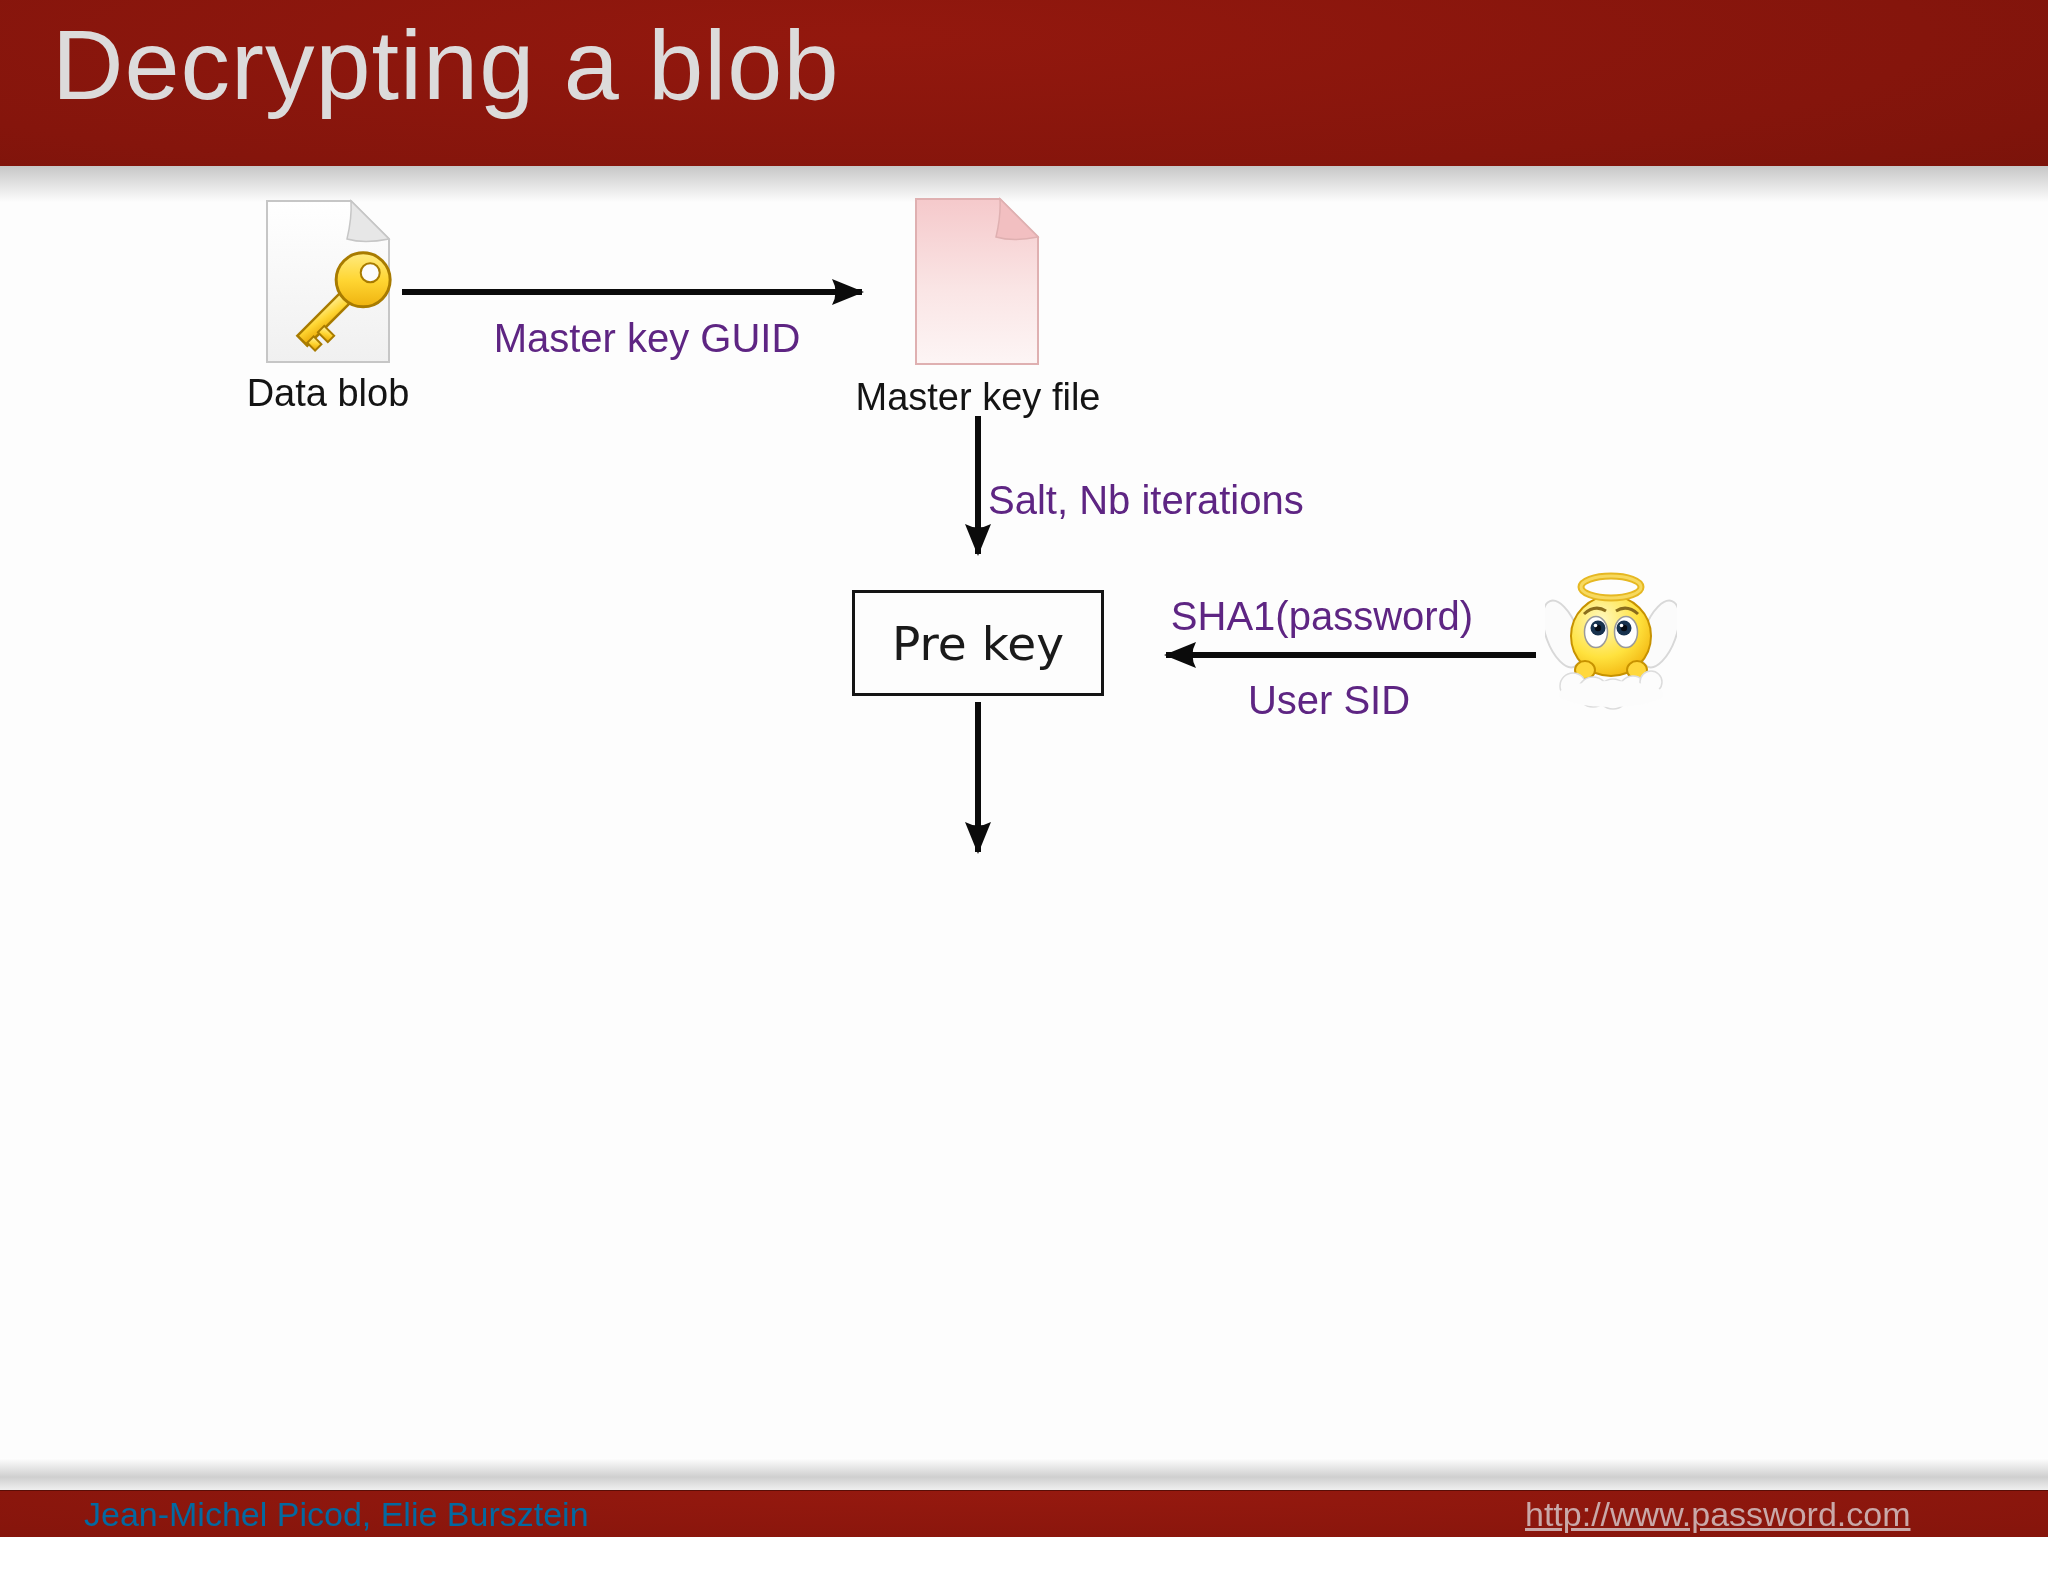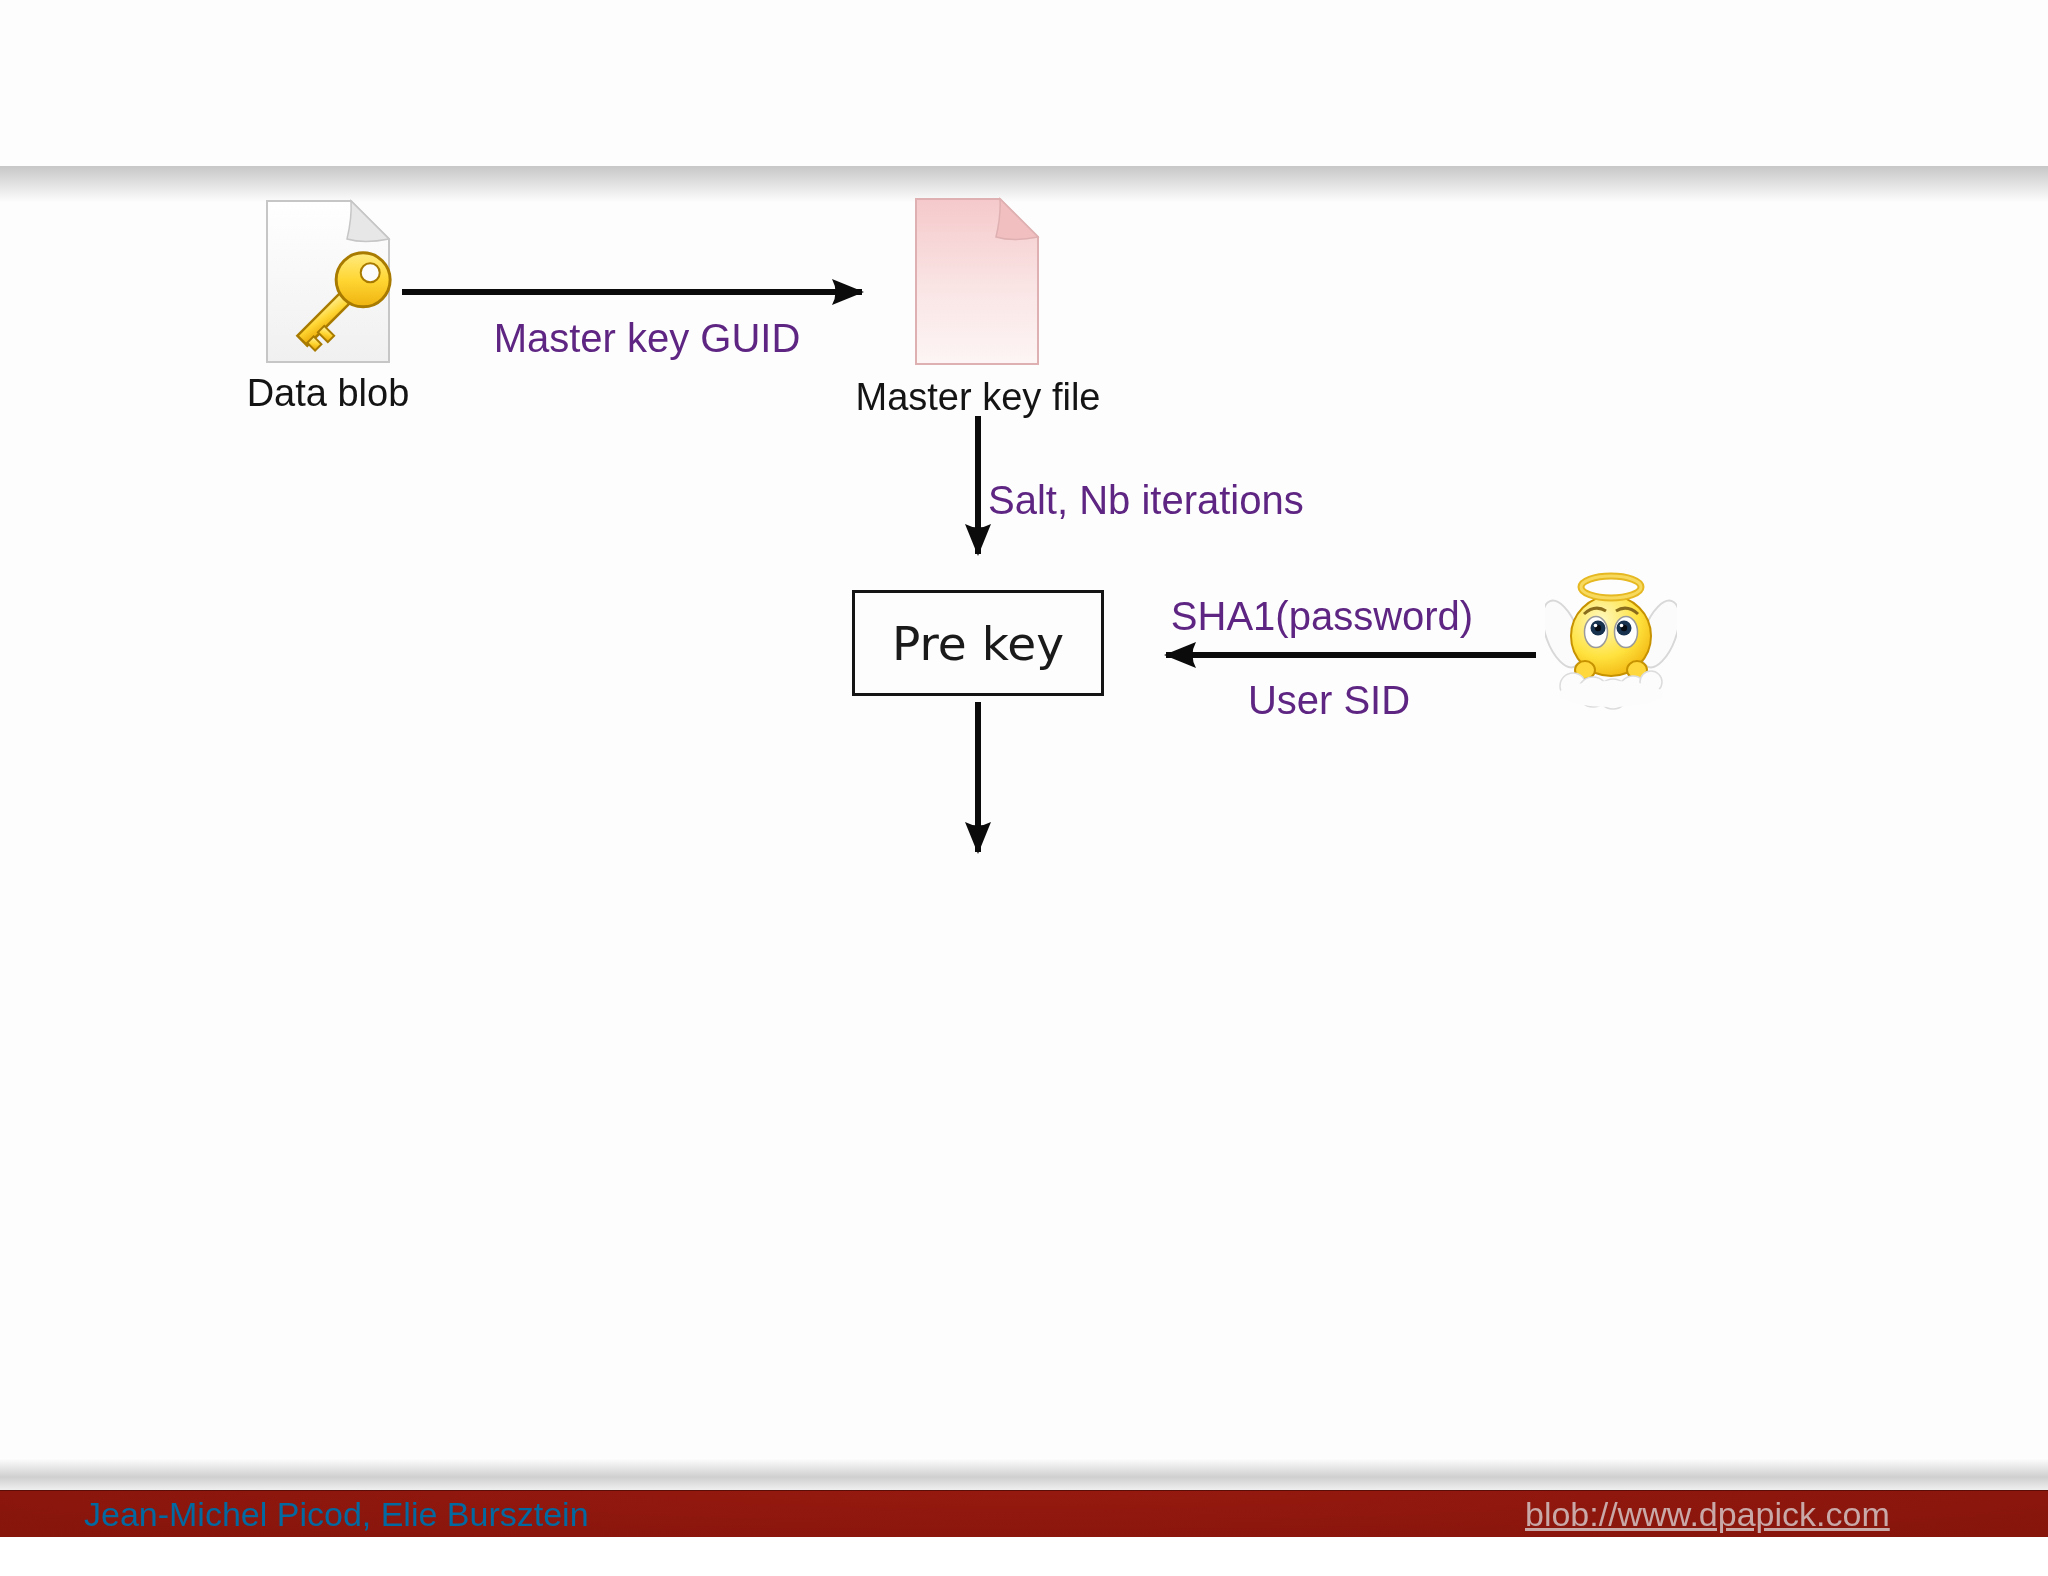--- a/index.html
+++ b/index.html
@@ -36,20 +36,23 @@
   .footer-authors{position:absolute;left:84px;top:1495px;font-size:34px;color:#0369a1;}
   .footer-url{position:absolute;left:1525px;top:1495px;font-size:34px;
               color:#c9a8a8;text-decoration:underline;cursor:pointer;}
   .print-strip{position:absolute;left:0;top:1537px;width:2048px;height:39px;background:#ffffff;}
 </style>
 </head>
 <body>
 
 <div id="stage">
 
+  <header class="banner">
+    <h1>Decrypting a blob</h1>
+  </header>
   <div class="banner-shadow"></div>
 
   <svg class="arrow-layer" viewBox="0 0 2048 1576" xmlns="http://www.w3.org/2000/svg">
     <defs>
       <marker id="ah" markerUnits="userSpaceOnUse" markerWidth="34" markerHeight="28" refX="30" refY="14" orient="auto">
         <path d="M0,1 L32,14 L0,27 Q7,14 0,1 Z" fill="#0b0b0b"></path>
       </marker>
     </defs>
     <line x1="402" y1="292" x2="862" y2="292" stroke="#0b0b0b" stroke-width="6" marker-end="url(#ah)"></line>
     <line x1="978" y1="416" x2="978" y2="554" stroke="#0b0b0b" stroke-width="6" marker-end="url(#ah)"></line>
@@ -134,20 +137,20 @@
       <circle cx="68" cy="124" r="15"></circle>
         <circle cx="88" cy="120" r="14"></circle>
       <circle cx="106" cy="112" r="11"></circle>
       <ellipse cx="66" cy="124" rx="52" ry="13" stroke="none"></ellipse>
     </g>
   </svg>
 
   <div class="footer-shadow"></div>
   <footer class="footer-bar"></footer>
   <span class="footer-authors">Jean-Michel Picod, Elie Bursztein</span>
-  <a class="footer-url">blob://www.dpapick.com</a>
+  <a class="footer-url">http://www.password.com</a>
 
   <div class="print-strip">
     
     
   </div>
 
 </div>
 
 </body></html>

